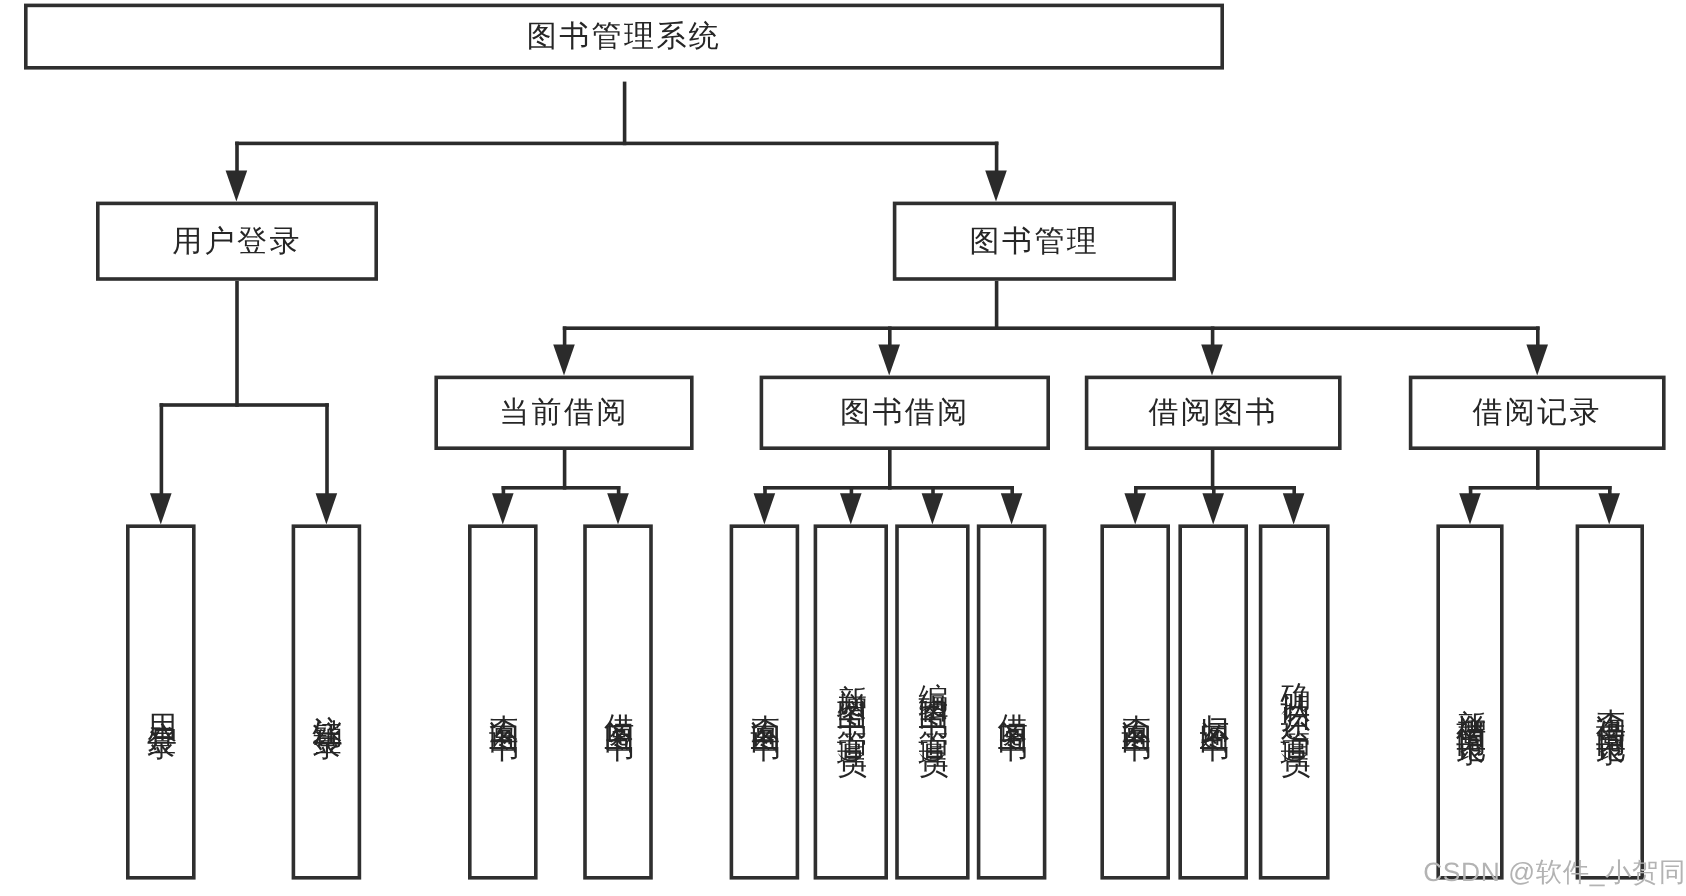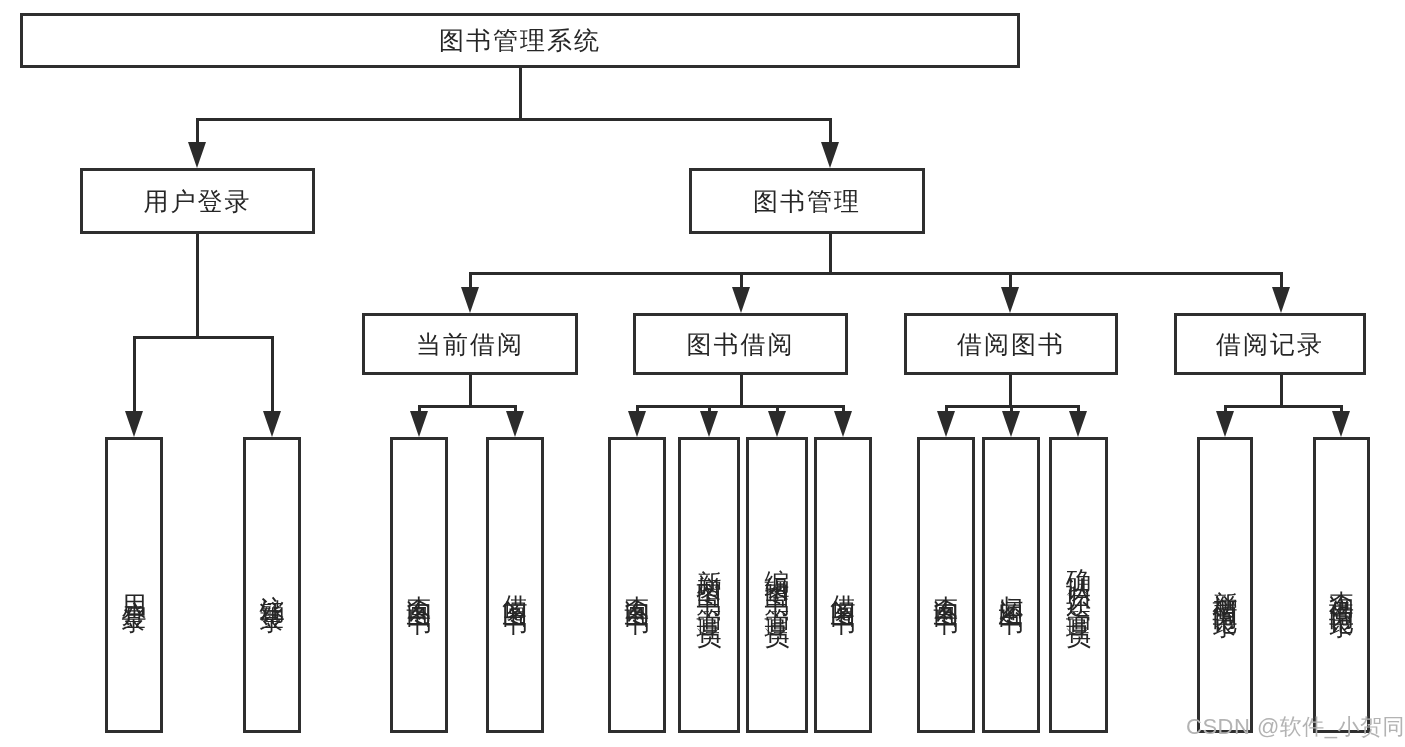--- a/index.html
+++ b/index.html
@@ -66,41 +66,41 @@
     white-space: nowrap;
     z-index: 3;
     letter-spacing: 0.5px;
   }
 </style>
 </head>
 <body>
 
 <div id="canvas">
 
-  <div class="node" style="left:20px;top:13px;width:1000px;height:55px;">
+  <div class="node" style="left:20px;top:3px;width:1000px;height:55px;">
     <span class="hlabel">图书管理系统</span>
   </div>
 
   <div class="node" style="left:80px;top:168px;width:235px;height:66px;">
     <span class="hlabel">用户登录</span>
   </div>
-  <div class="node" style="left:689px;top:168px;width:236px;height:66px;">
+  <div class="node" style="left:744px;top:168px;width:236px;height:66px;">
     <span class="hlabel">图书管理</span>
   </div>
 
   <div class="node" style="left:362px;top:313px;width:216px;height:62px;">
     <span class="hlabel">当前借阅</span>
   </div>
-  <div class="node" style="left:633px;top:313px;width:215px;height:62px;">
+  <div class="node" style="left:633px;top:313px;width:242px;height:62px;">
     <span class="hlabel">图书借阅</span>
   </div>
   <div class="node" style="left:904px;top:313px;width:214px;height:62px;">
     <span class="hlabel">借阅图书</span>
   </div>
-  <div class="node" style="left:1174px;top:313px;width:192px;height:62px;">
+  <div class="node" style="left:1174px;top:313px;width:214px;height:62px;">
     <span class="hlabel">借阅记录</span>
   </div>
 
   <div class="node" style="left:105px;top:437px;width:58px;height:296px;">
     <span class="vlabel">用户登录</span>
   </div>
   <div class="node" style="left:243px;top:437px;width:58px;height:296px;">
     <span class="vlabel">注销登录</span>
   </div>
 

